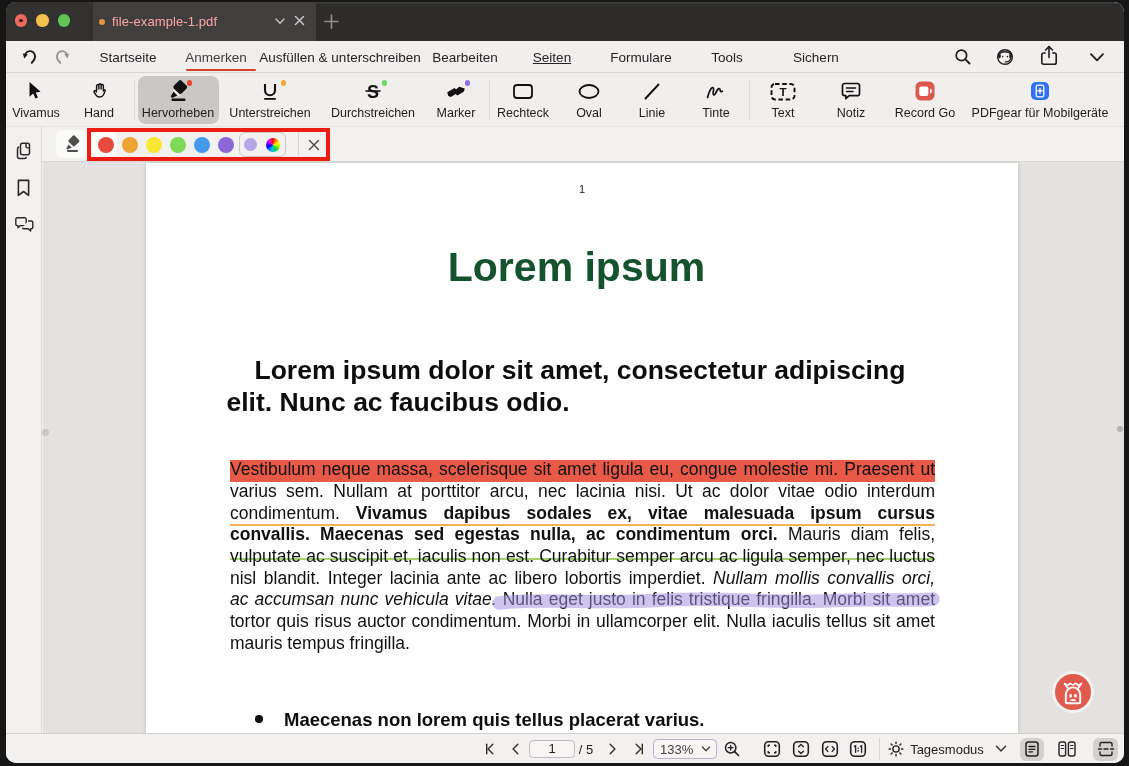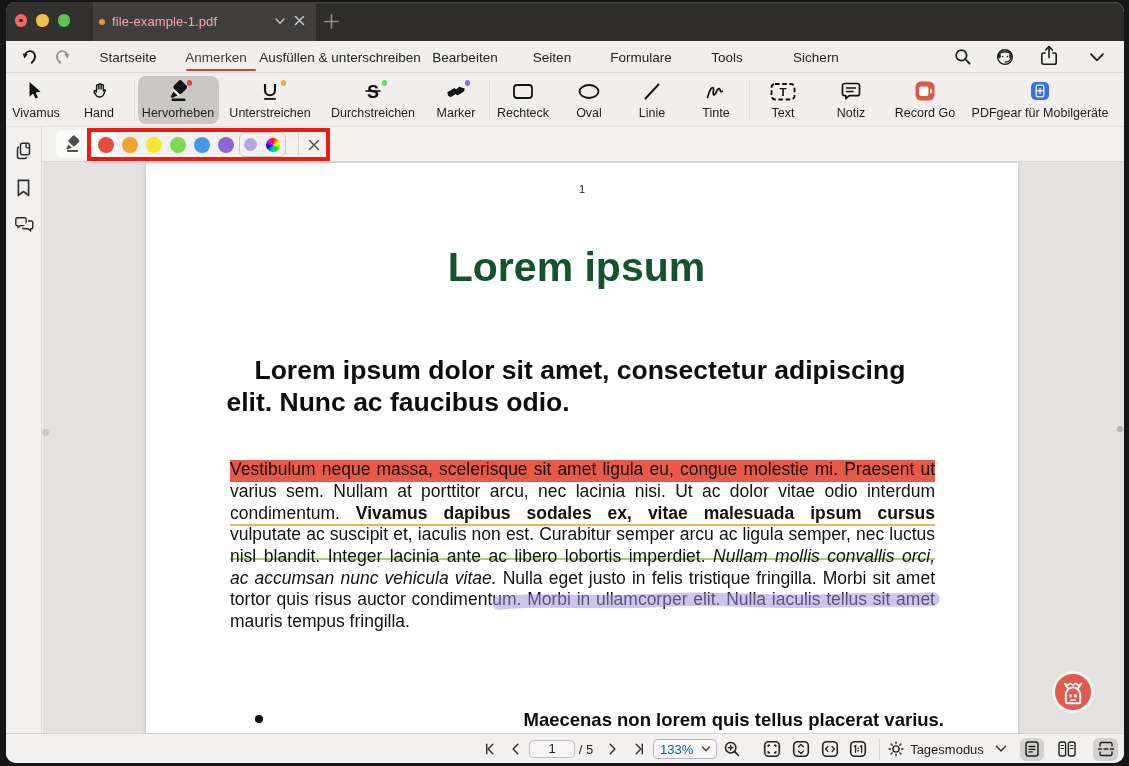--- a/index.html
+++ b/index.html
@@ -76,21 +76,21 @@
         <g transform="scale(-1,1) translate(-16,0)">
           <path d="M9.8 15.8 C12.6 13.2 13.8 9.6 12.4 6.8 C10.9 3.9 6.9 3.2 4.6 5.4 C3.6 6.3 3.0 7.5 2.9 8.7" stroke="#969593" stroke-width="1.9" fill="none" stroke-linecap="round"></path>
           <path d="M0.8 6.4 L5.9 7.3 L2.3 11.4 Z" fill="#969593"></path>
         </g>
       </svg>
     <span class="mitem" style="left:122px;">Startseite</span>
     <span class="mitem" style="left:210px; color:#404040;">Anmerken</span>
     <div class="abs" style="left:180px; top:27.5px; width:70px; height:2.5px; border-radius:2px; background:#d6402c;"></div>
     <span class="mitem" style="left:334px;">Ausfüllen &amp; unterschreiben</span>
     <span class="mitem" style="left:459px;">Bearbeiten</span>
-    <span class="mitem" style="left:546px;">Seiten</span>
+    <span class="mitem" style="left:546px;text-decoration:underline;">Seiten</span>
     <span class="mitem" style="left:635px;">Formulare</span>
     <span class="mitem" style="left:721px;">Tools</span>
     <span class="mitem" style="left:810px;">Sichern</span>
     <svg class="abs" style="left:947px; top:6px;" width="20" height="20" viewBox="0 0 20 20">
         <circle cx="8.4" cy="8.4" r="5.2" stroke="#1d1d1d" stroke-width="1.7" fill="none"></circle>
         <path d="M12.4 12.4 L16.5 16.5" stroke="#1d1d1d" stroke-width="1.9" stroke-linecap="round"></path>
       </svg>
     <svg class="abs" style="left:989px; top:6px;" width="20" height="20" viewBox="0 0 20 20">
         <circle cx="10" cy="10" r="7.3" stroke="#1d1d1d" stroke-width="1.4" fill="none"></circle>
         <path d="M4.6 7.2 C5.6 4.0 14.4 4.0 15.4 7.2" stroke="#1d1d1d" stroke-width="1.5" fill="none" stroke-linecap="round"></path>
@@ -286,32 +286,33 @@
       <div class="abs" style="left:84px; width:705px; top:296.5px; height:22px; background:#e85948;"></div>
 
       <div class="abs" style="left:84px; width:705px; top:360.5px; height:2px; background:#f6b055;"></div>
 
       <div class="abs" style="left:84px; width:705px; top:394.5px; height:2px; background:#a3d36a;"></div>
 
       <div class="abs" style="left:84px; width:705px; top:296.3px; font-size:17.5px; line-height:21.65px; color:#111;">
         <div class="jl">Vestibulum neque massa, scelerisque sit amet ligula eu, congue molestie mi. Praesent ut</div>
         <div class="jl">varius sem. Nullam at porttitor arcu, nec lacinia nisi. Ut ac dolor vitae odio interdum</div>
         <div class="jl">condimentum. <b>Vivamus dapibus sodales ex, vitae malesuada ipsum cursus</b></div>
+        <div class="jl"><b>convallis. Maecenas sed egestas nulla, ac condimentum orci.</b> Mauris diam felis,</div>
         <div class="jl">vulputate ac suscipit et, iaculis non est. Curabitur semper arcu ac ligula semper, nec luctus</div>
         <div class="jl">nisl blandit. Integer lacinia ante ac libero lobortis imperdiet. <i>Nullam mollis convallis orci,</i></div>
         <div class="jl"><i>ac accumsan nunc vehicula vitae.</i> Nulla eget justo in felis tristique fringilla. Morbi sit amet</div>
         <div class="jl">tortor quis risus auctor condimentum. Morbi in ullamcorper elit. Nulla iaculis tellus sit amet</div>
         <div class="nj">mauris tempus fringilla.</div>
       </div>
 
       <svg class="abs" style="left:338px; top:424px;" width="462" height="28" viewBox="0 0 462 28">
           <path d="M15 16 C 55 10.5, 115 17.5, 180 13 C 235 9.5, 295 17, 355 13.5 C 395 11.5, 428 14.5, 449 12" stroke="#a18fe0" stroke-width="13.5" fill="none" stroke-linecap="round" opacity="0.52"></path>
         </svg>
       <div class="abs" style="left:109px; top:552px; width:7.5px; height:7.5px; border-radius:50%; background:#111;"></div>
-      <div class="abs" style="left:138px; width:660px; top:546.2px; font-size:18.5px; line-height:22px; font-weight:bold; color:#0d0d0d;text-align:right;">Maecenas non lorem quis tellus placerat varius.</div>
+      <div class="abs" style="left:138px; width:660px; top:546.2px; font-size:18.5px; line-height:22px; font-weight:bold; color:#0d0d0d;">Maecenas non lorem quis tellus placerat varius.</div>
     </div>
 
     <div class="abs" style="right:33px; bottom:23px; width:36px; height:36px; border-radius:50%; background:#e05a4d; box-shadow:0 0 0 3px rgba(255,255,255,0.55);">
       <svg width="36" height="36" viewBox="0 0 36 36">
           <g fill="none" stroke="#fff" stroke-width="1.9" stroke-linecap="round" stroke-linejoin="round">
             <path d="M10.8 28 V20.6 a7.2 7.2 0 0 1 14.4 0 V28 a1.3 1.3 0 0 1 -1.3 1.3 H12.1 a1.3 1.3 0 0 1 -1.3 -1.3 Z"></path>
             <path d="M12.6 13.8 L9.8 9.8 M23.4 13.8 L26.2 9.8"></path>
             <path d="M9.8 9.8 L12.6 11.4 L15.1 9.4 L18 11.0 L20.9 9.4 L23.4 11.4 L26.2 9.8" fill="none" stroke-width="1.6"></path>
           </g>
           <rect x="14.3" y="20.2" width="2.6" height="3.2" rx="0.7" fill="#fff"></rect>
@@ -336,21 +337,21 @@
     <div class="sb" style="left:546px; width:46px; height:18px; border:1px solid #bcbac2; border-radius:4.5px; background:#f7f6f5; text-align:center; font-size:13px; line-height:16.5px; color:#1e1e1e;">1</div>
     <span class="sb" style="left:580px; font-size:13px; color:#222; white-space:nowrap;">/ 5</span>
     <svg class="sb" style="left:606px;" width="13" height="13" viewBox="0 0 13 13">
         <path d="M4.7 1.8 L9.4 6.5 L4.7 11.2" stroke="#2e2e2e" stroke-width="1.4" fill="none" stroke-linecap="round" stroke-linejoin="round"></path>
       </svg>
     <svg class="sb" style="left:633px;" width="13" height="13" viewBox="0 0 13 13">
         <path d="M3.7 1.8 L8.4 6.5 L3.7 11.2" stroke="#2e2e2e" stroke-width="1.4" fill="none" stroke-linecap="round" stroke-linejoin="round"></path>
         <path d="M9.8 1.8 V11.2" stroke="#2e2e2e" stroke-width="1.4" stroke-linecap="round"></path>
       </svg>
     <div class="sb" style="left:679px; width:64px; height:20px; border:1px solid #b6b1cb; border-radius:4.5px; background:#f7f6f5;">
-      <span class="abs" style="left:6px; top:2.8px; font-size:13px; color:#0369a1;">133%</span>
+      <span class="abs" style="left:6px; top:2.8px; font-size:13px; color:#404040;">133%</span>
       <svg class="abs" style="right:5px; top:6.5px;" width="10" height="7" viewBox="0 0 10 7">
           <path d="M1.5 1 L5 4.8 L8.5 1" stroke="#444" stroke-width="1.4" fill="none" stroke-linecap="round"></path>
         </svg>
     </div>
     <svg class="sb" style="left:726px;" width="17" height="17" viewBox="0 0 17 17">
         <circle cx="7.2" cy="7.2" r="5.2" stroke="#222" stroke-width="1.5" fill="none"></circle>
         <path d="M11.2 11.2 L15 15" stroke="#222" stroke-width="1.7" stroke-linecap="round"></path>
         <path d="M7.2 4.8 v4.8 M4.8 7.2 h4.8" stroke="#222" stroke-width="1.3" stroke-linecap="round"></path>
       </svg>
     <svg class="sb" style="left:766px;" width="18" height="18" viewBox="0 0 18 18">

